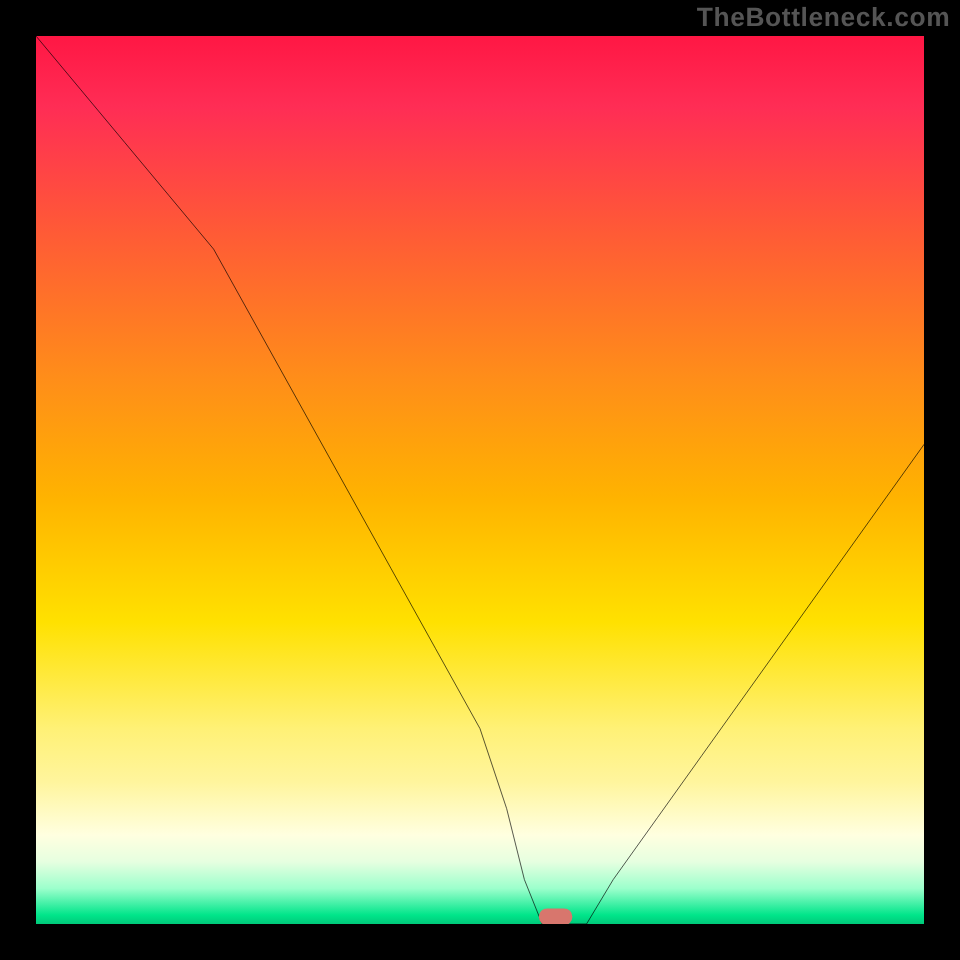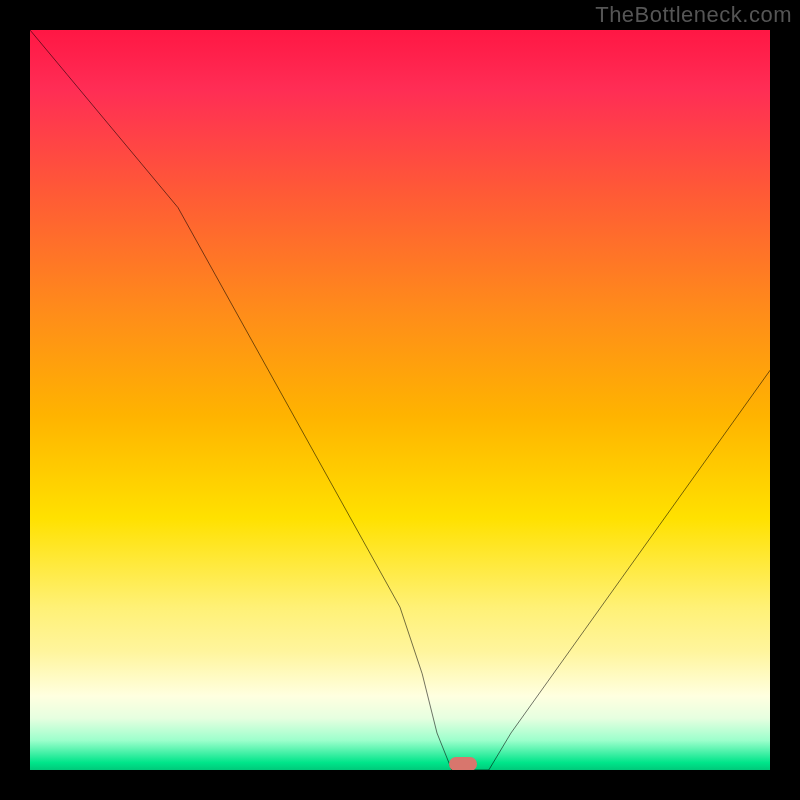--- a/index.html
+++ b/index.html
@@ -16,21 +16,21 @@
     width: 800px;
     height: 800px;
     background: #000;
   }
   .watermark {
     position: absolute;
     top: 2px;
     right: 8px;
     color: #555;
     font-size: 22px;
-    font-weight: 400;
+    font-weight: 700;
     letter-spacing: 0.5px;
     z-index: 10;
   }
   .plot-area {
     position: absolute;
     left: 30px;
     top: 30px;
     width: 740px;
     height: 740px;
     overflow: hidden;

